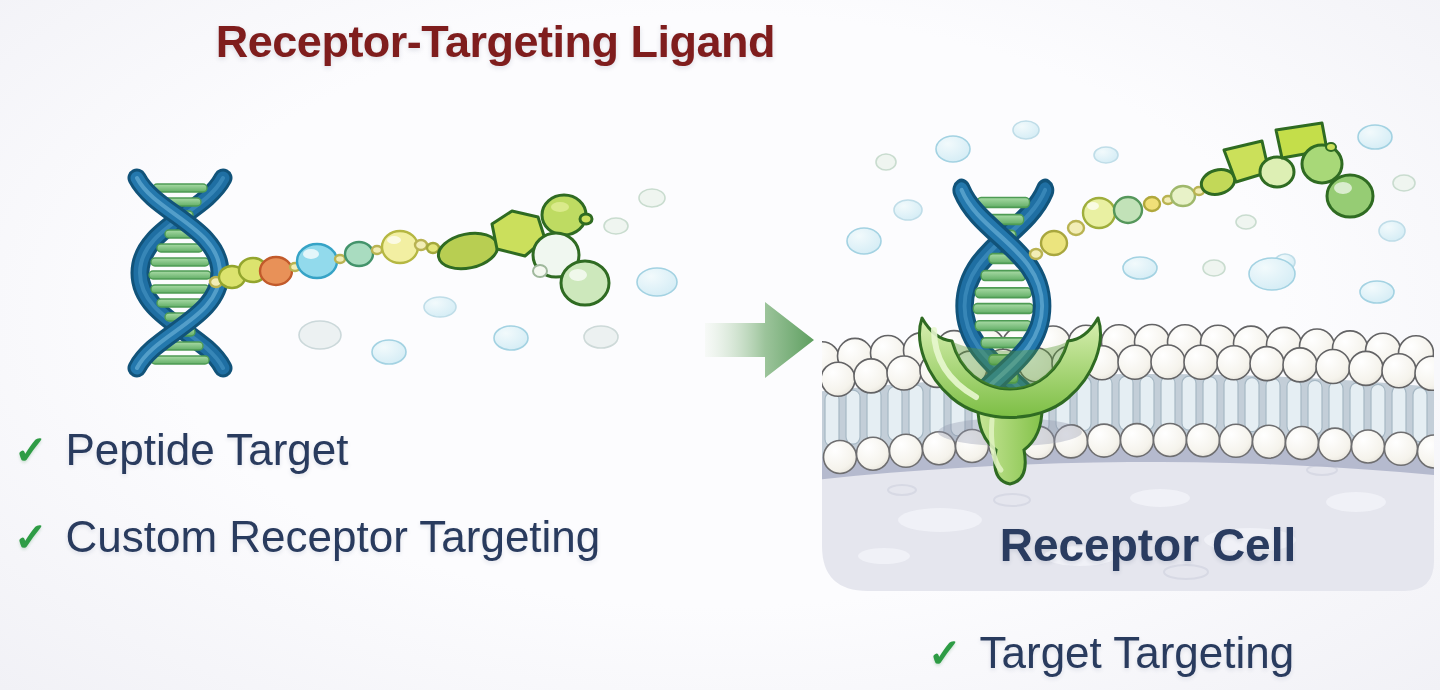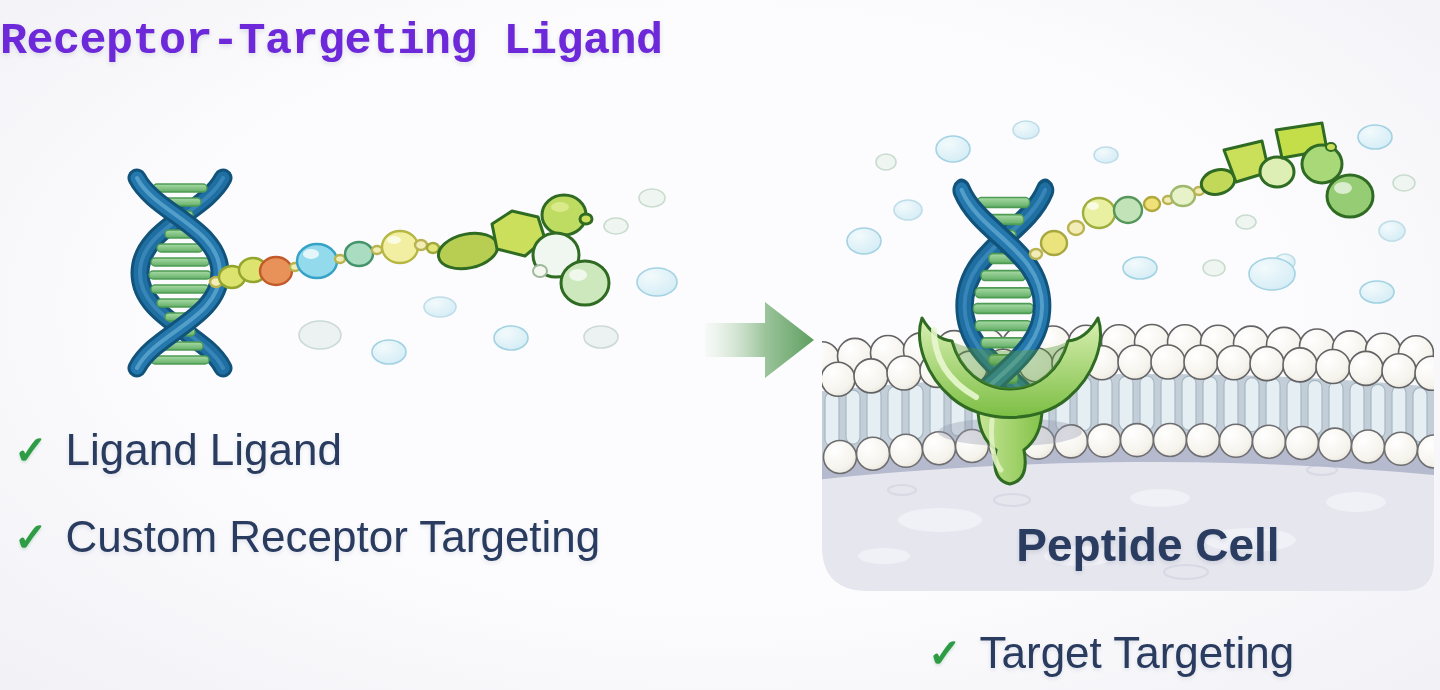--- a/index.html
+++ b/index.html
@@ -5,23 +5,23 @@
   html,body{margin:0;padding:0;}
   body{
     width:1440px;height:690px;overflow:hidden;
     font-family:"Liberation Sans",sans-serif;
     background:radial-gradient(ellipse at 50% 45%, #FCFCFE 55%, #F1F1F6 100%);
     position:relative;
   }
   .stage{position:absolute;inset:0;width:1440px;height:690px;}
   svg.art{position:absolute;left:0;top:0;}
   .title{
-    position:absolute;left:0;top:8px;width:775px;text-align:left;
-    font-weight:700;font-size:45px;line-height:67px;color:#6d28d9;
-    letter-spacing:-0.5px;text-shadow:0 2px 5px rgba(45,55,95,.15);font-family:Liberation Mono, monospace;
+    position:absolute;left:0;top:8px;width:775px;text-align:right;
+    font-weight:700;font-size:45px;line-height:67px;color:#7f1d1d;
+    letter-spacing:-0.5px;text-shadow:0 2px 5px rgba(45,55,95,.15);
   }
   .feature{
     position:absolute;display:flex;align-items:center;gap:18px;
     color:#293B5E;font-size:44px;line-height:52px;font-weight:400;
     text-shadow:0 2px 4px rgba(45,55,95,.12);
   }
   .feature .check{
     color:#2E9C45;font-size:40px;font-weight:700;line-height:52px;
     text-shadow:0 2px 3px rgba(30,120,50,.18);
   }
@@ -315,28 +315,28 @@
     </g>
   </g>
 </svg>
 
 <div class="title">
   <div>Receptor-Targeting Ligand</div>
 </div>
 
 <div class="feature feat-1">
   <span class="check">✓</span>
-  <span>Ligand Ligand</span>
+  <span>Peptide Target</span>
 </div>
 
 <div class="feature feat-2">
   <span class="check">✓</span>
   <span>Custom Receptor Targeting</span>
 </div>
 
-<div class="cell-label">Peptide Cell</div>
+<div class="cell-label">Receptor Cell</div>
 
 <div class="feature feat-3">
   <span class="check">✓</span>
   <span>Target Targeting</span>
 </div>
 
 </div>
 
 </body></html>

